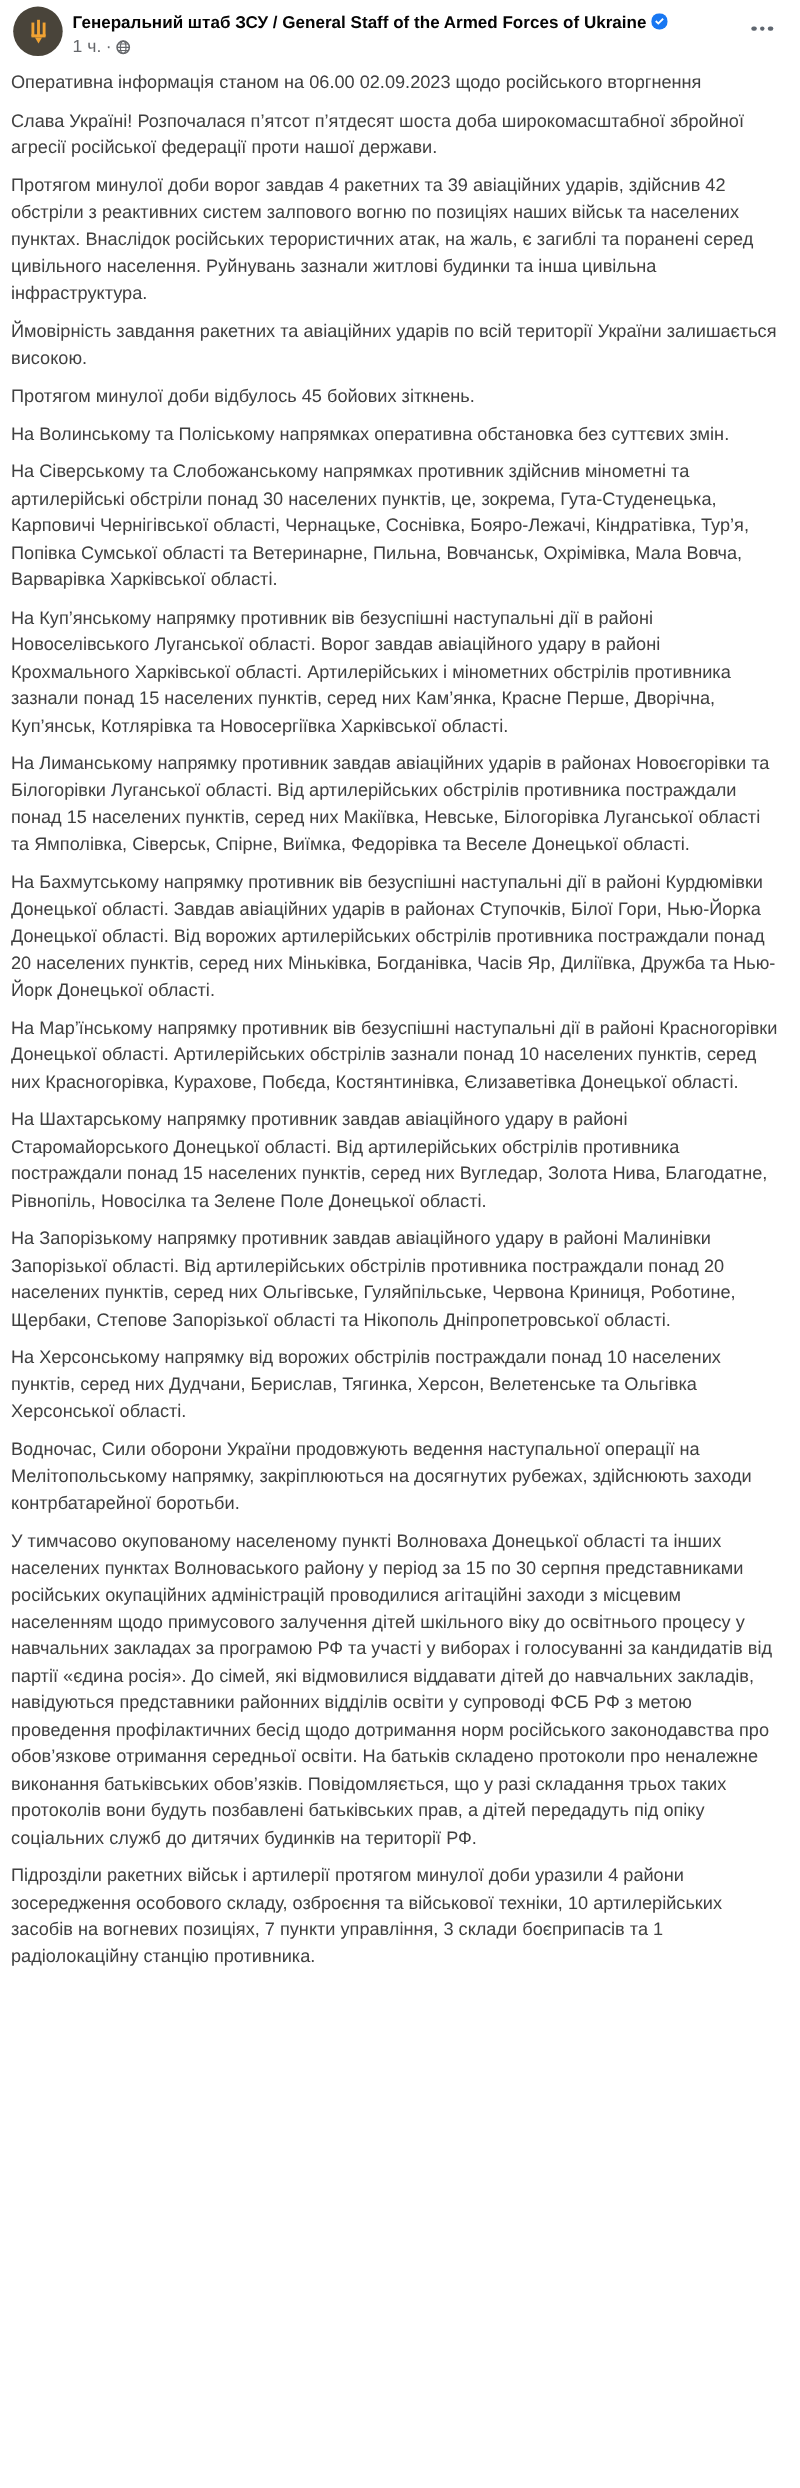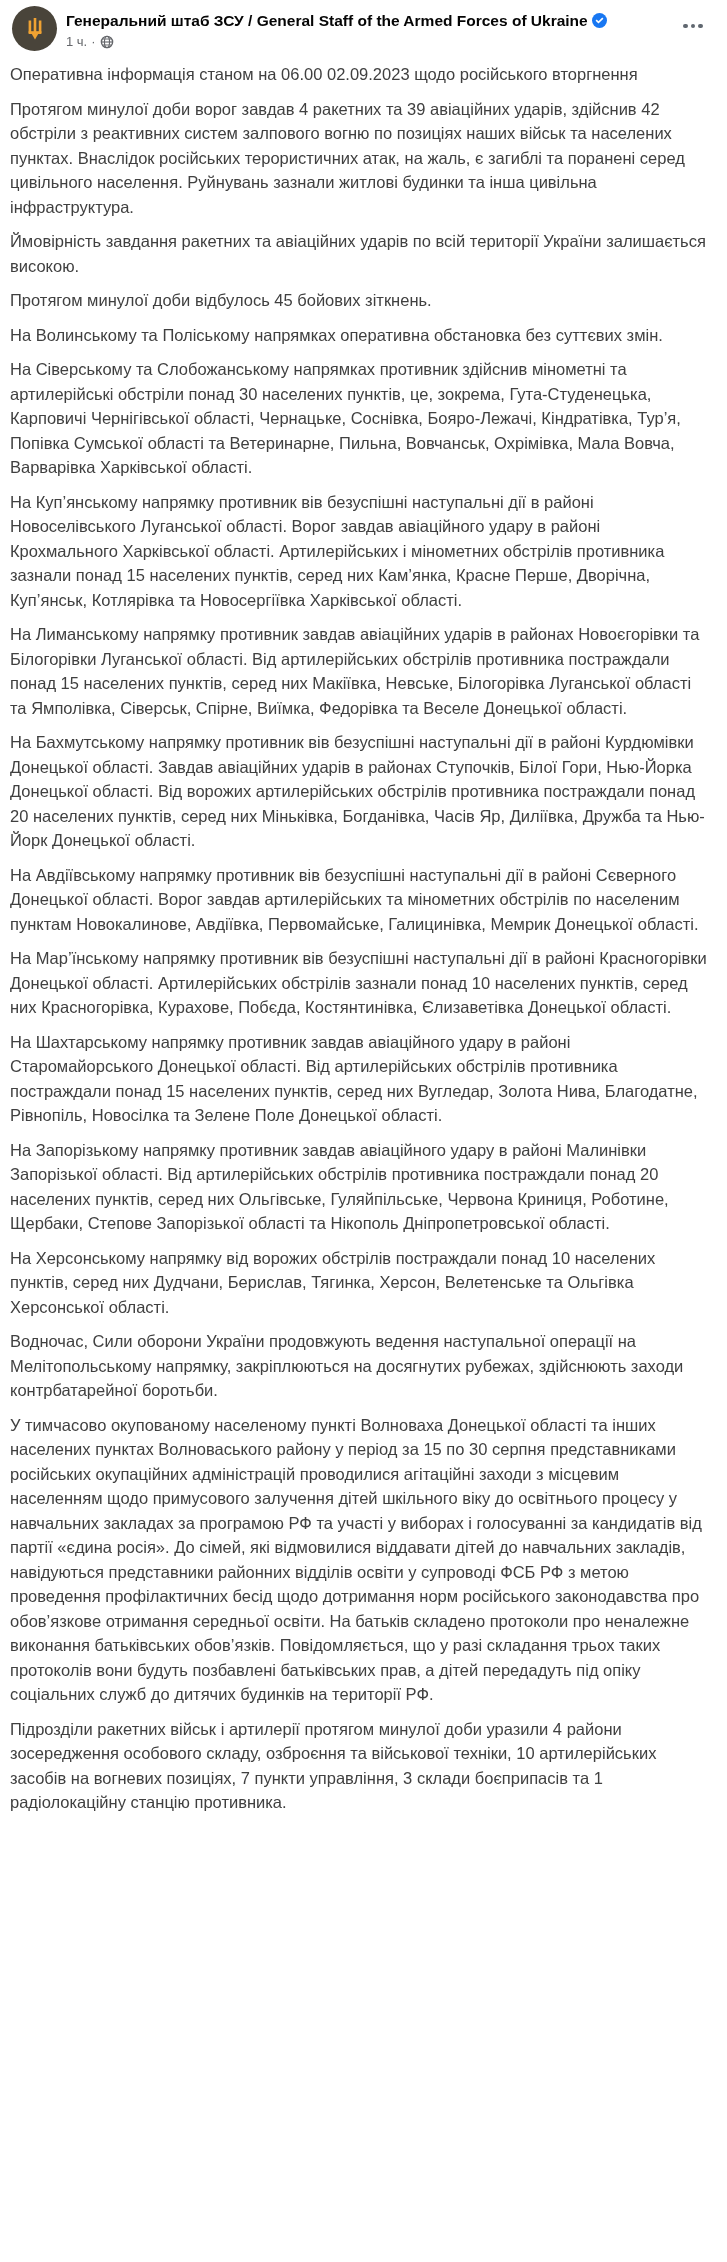--- a/index.html
+++ b/index.html
@@ -41,21 +41,21 @@
   .name-line .page-name { cursor: pointer; }
   .badge {
     display: inline-block;
     vertical-align: -2px;
     margin-left: 4px;
     width: 15px; height: 15px;
   }
   .badge svg { width: 15px; height: 15px; display: block; }
   .meta-line {
     margin-top: 3px;
-    font-size: 13px;
+    font-size: 16px;
     color: #65676b;
     display: flex;
     align-items: center;
     gap: 4px;
   }
   .meta-line .globe { width: 14px; height: 14px; display: inline-block; }
   .meta-line .globe svg { width: 14px; height: 14px; display: block; }
   .more-btn {
     position: absolute;
     top: 14px; right: 18px;
@@ -129,29 +129,29 @@
 
     <button class="more-btn" aria-label="More options">
       <i></i>
       <i></i>
       <i></i>
     </button>
   </header>
 
   <section class="post-body">
     <p>Оперативна інформація станом на 06.00 02.09.2023 щодо російського вторгнення</p>
+    <p>Слава Україні! Розпочалася п’ятсот п’ятдесят шоста доба широкомасштабної збройної агресії російської федерації проти нашої держави.</p>
     <p>Протягом минулої доби ворог завдав 4 ракетних та 39 авіаційних ударів, здійснив 42 обстріли з реактивних систем залпового вогню по позиціях наших військ та населених пунктах. Внаслідок російських терористичних атак, на жаль, є загиблі та поранені серед цивільного населення. Руйнувань зазнали житлові будинки та інша цивільна інфраструктура.</p>
     <p>Ймовірність завдання ракетних та авіаційних ударів по всій території України залишається високою.</p>
     <p>Протягом минулої доби відбулось 45 бойових зіткнень.</p>
     <p>На Волинському та Поліському напрямках оперативна обстановка без суттєвих змін.</p>
     <p>На Сіверському та Слобожанському напрямках противник здійснив мінометні та артилерійські обстріли понад 30 населених пунктів, це, зокрема, Гута-Студенецька, Карповичі Чернігівської області, Чернацьке, Соснівка, Бояро-Лежачі, Кіндратівка, Тур’я, Попівка Сумської області та Ветеринарне, Пильна, Вовчанськ, Охрімівка, Мала Вовча, Варварівка Харківської області.</p>
     <p>На Куп’янському напрямку противник вів безуспішні наступальні дії в районі Новоселівського Луганської області. Ворог завдав авіаційного удару в районі Крохмального Харківської області. Артилерійських і мінометних обстрілів противника зазнали понад 15 населених пунктів, серед них Кам’янка, Красне Перше, Дворічна, Куп’янськ, Котлярівка та Новосергіївка Харківської області.</p>
     <p>На Лиманському напрямку противник завдав авіаційних ударів в районах Новоєгорівки та Білогорівки Луганської області. Від артилерійських обстрілів противника постраждали понад 15 населених пунктів, серед них Макіївка, Невське, Білогорівка Луганської області та Ямполівка, Сіверськ, Спірне, Виїмка, Федорівка та Веселе Донецької області.</p>
     <p>На Бахмутському напрямку противник вів безуспішні наступальні дії в районі Курдюмівки Донецької області. Завдав авіаційних ударів в районах Ступочків, Білої Гори, Нью-Йорка Донецької області. Від ворожих артилерійських обстрілів противника постраждали понад 20 населених пунктів, серед них Міньківка, Богданівка, Часів Яр, Диліївка, Дружба та Нью-Йорк Донецької області.</p>
-    <p>На Авдіївському напрямку противник вів безуспішні наступальні дії в районі Сєверного Донецької області. Ворог завдав артилерійських та мінометних обстрілів по населеним пунктам Новокалинове, Авдіївка, Первомайське, Галицинівка, Мемрик Донецької області.</p>
     <p>На Мар’їнському напрямку противник вів безуспішні наступальні дії в районі Красногорівки Донецької області. Артилерійських обстрілів зазнали понад 10 населених пунктів, серед них Красногорівка, Курахове, Побєда, Костянтинівка, Єлизаветівка Донецької області.</p>
     <p>На Шахтарському напрямку противник завдав авіаційного удару в районі Старомайорського Донецької області. Від артилерійських обстрілів противника постраждали понад 15 населених пунктів, серед них Вугледар, Золота Нива, Благодатне, Рівнопіль, Новосілка та Зелене Поле Донецької області.</p>
     <p>На Запорізькому напрямку противник завдав авіаційного удару в районі Малинівки Запорізької області. Від артилерійських обстрілів противника постраждали понад 20 населених пунктів, серед них Ольгівське, Гуляйпільське, Червона Криниця, Роботине, Щербаки, Степове Запорізької області та Нікополь Дніпропетровської області.</p>
     <p>На Херсонському напрямку від ворожих обстрілів постраждали понад 10 населених пунктів, серед них Дудчани, Берислав, Тягинка, Херсон, Велетенське та Ольгівка Херсонської області.</p>
     <p>Водночас, Сили оборони України продовжують ведення наступальної операції на Мелітопольському напрямку, закріплюються на досягнутих рубежах, здійснюють заходи контрбатарейної боротьби.</p>
     <p>У тимчасово окупованому населеному пункті Волноваха Донецької області та інших населених пунктах Волноваського району у період за 15 по 30 серпня представниками російських окупаційних адміністрацій проводилися агітаційні заходи з місцевим населенням щодо примусового залучення дітей шкільного віку до освітнього процесу у навчальних закладах за програмою РФ та участі у виборах і голосуванні за кандидатів від партії «єдина росія». До сімей, які відмовилися віддавати дітей до навчальних закладів, навідуються представники районних відділів освіти у супроводі ФСБ РФ з метою проведення профілактичних бесід щодо дотримання норм російського законодавства про обов’язкове отримання середньої освіти. На батьків складено протоколи про неналежне виконання батьківських обов’язків. Повідомляється, що у разі складання трьох таких протоколів вони будуть позбавлені батьківських прав, а дітей передадуть під опіку соціальних служб до дитячих будинків на території РФ.</p>
     <p>Підрозділи ракетних військ і артилерії протягом минулої доби уразили 4 райони зосередження особового складу, озброєння та військової техніки, 10 артилерійських засобів на вогневих позиціях, 7 пункти управління, 3 склади боєприпасів та 1 радіолокаційну станцію противника.</p>
   </section>
 
 </article>

